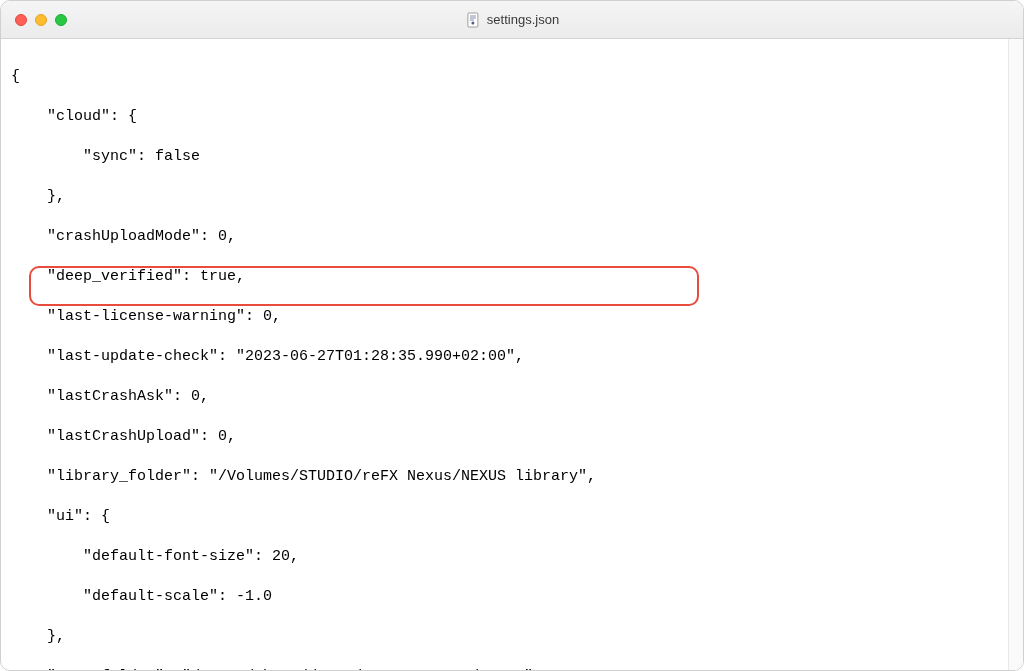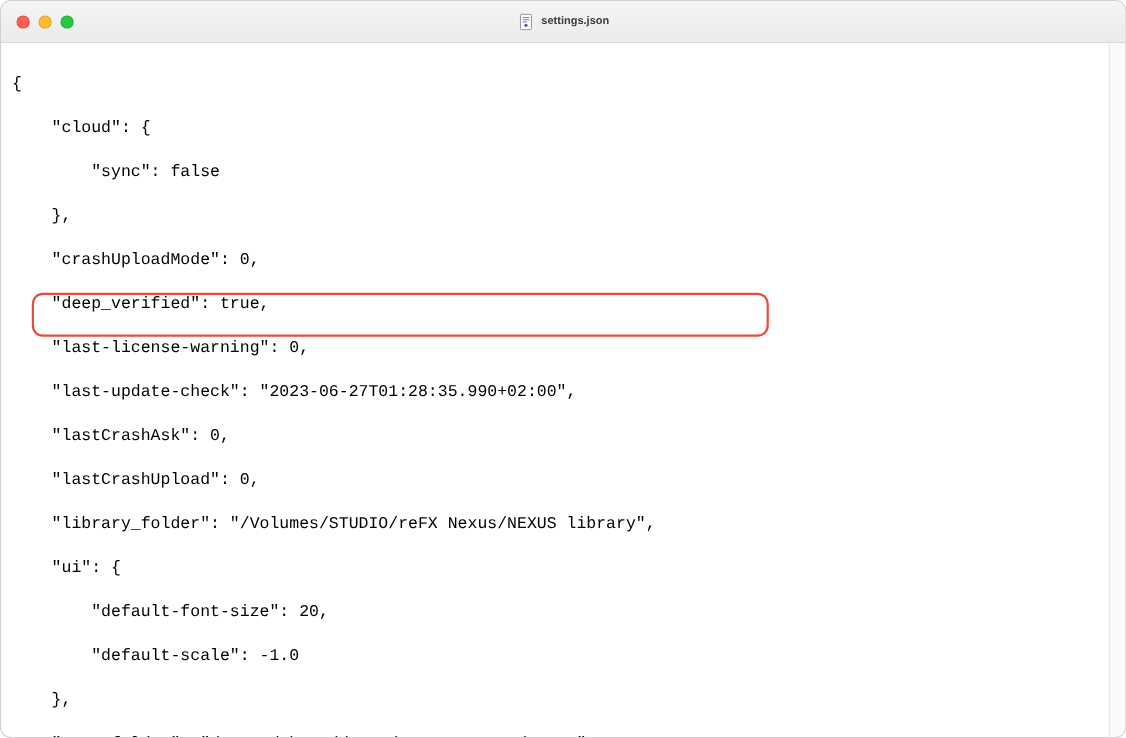--- a/index.html
+++ b/index.html
@@ -85,22 +85,22 @@
       align-items: center;
       justify-content: center;
     }
     
     .title-icon svg {
       width: 16px;
       height: 16px;
     }
     
     .title-text {
-      font-size: 10px;
-      font-weight: 700;
+      font-size: 13px;
+      font-weight: 400;
       color: #3a3a3a;
     }
     
     .content-area {
       flex: 1;
       display: flex;
       overflow: hidden;
     }
     
     .editor {

